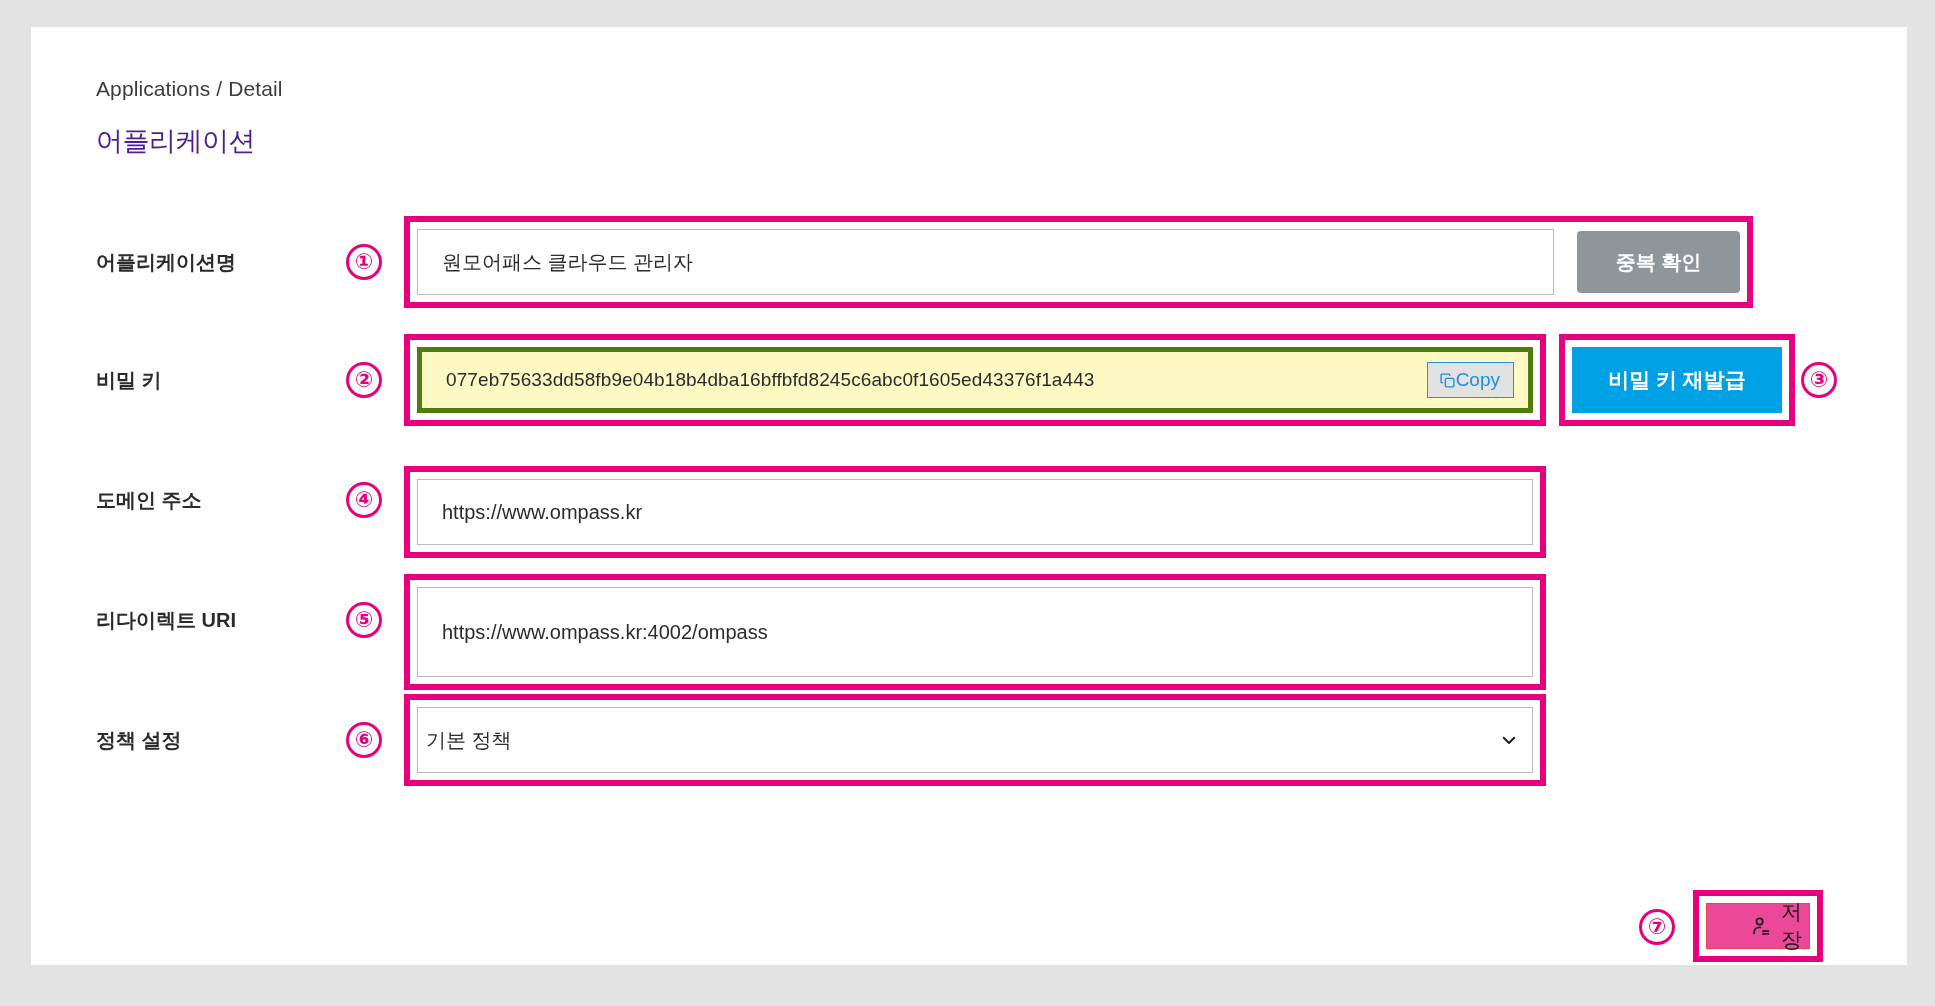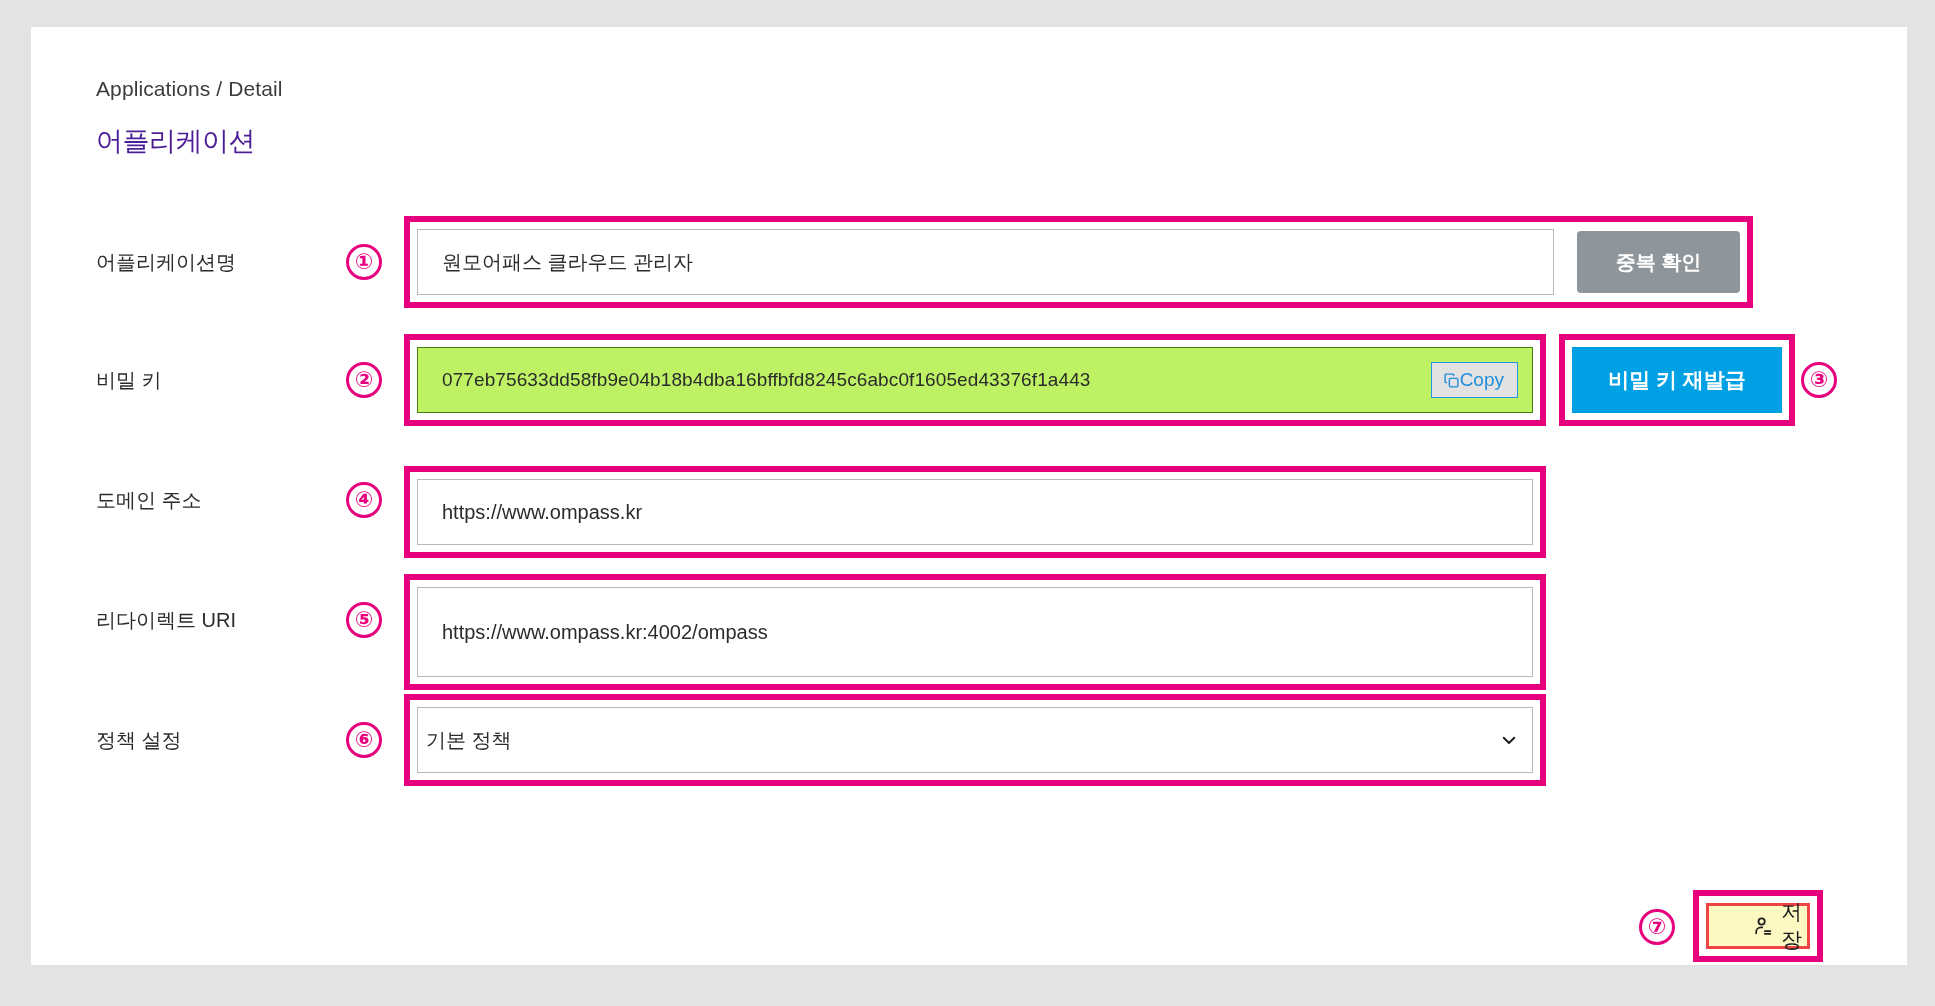--- a/index.html
+++ b/index.html
@@ -25,21 +25,21 @@
   .page-title {
     position: absolute; left: 65px; top: 96px;
     font-size: 27px; color: #4c1d95; font-weight: 400; letter-spacing: -.5px;
   }
 
   
   .row { position: absolute; left: 0; width: 100%; height: 100px; }
   .row-label {
     position: absolute; left: 65px; top: 50%;
     transform: translateY(-50%);
-    font-size: 20px; color: #2b2b2b; white-space: nowrap;
+    font-size: 20px; color: #2b2b2b; white-space: nowrap; font-weight: bold;
   }
   .marker {
     position: absolute; left: 315px; top: 50%;
     transform: translateY(-50%);
     width: 36px; height: 36px; border-radius: 50%;
     border: 3.5px solid #e6007e; color: #e6007e;
     display: flex; align-items: center; justify-content: center;
     font-size: 22px; font-weight: 600; line-height: 1;
   }
   .marker-right {
@@ -63,21 +63,21 @@
     border: 1px solid #b9b9b9;
     background: #ffffff;
     font-size: 20px; color: #2b2b2b;
     padding: 0 24px;
     display: flex; align-items: center;
     font-family: "Liberation Sans", "DejaVu Sans", sans-serif;
   }
 
   .secret-wrap {
     width: 100%; height: 100%;
-    background: #bef264; border: 1px solid #4d7c0f;
+    background: #fef9c3; border: 5px solid #4d7c0f;
     display: flex; align-items: center; justify-content: space-between;
     padding: 0 14px 0 24px;
   }
   .secret-text {
     font-size: 19px; color: #2b2b2b;
     font-family: "Liberation Sans", "DejaVu Sans", sans-serif;
     letter-spacing: .1px; white-space: nowrap; overflow: hidden;
   }
   .copy-btn {
     display: flex; align-items: center; 
@@ -109,21 +109,21 @@
     border: 1px solid #b9b9b9; background: #fff;
     font-size: 20px; color: #2b2b2b;
     padding: 0 8px;
     display: flex; align-items: center; justify-content: space-between;
     cursor: pointer;
   }
   .chev { width: 18px; height: 18px; margin-right: 6px; }
 
   .save-btn {
     width: 100%; height: 100%;
-    border: 3px solid #ef4444; background: #fef9c3;
+    border: 1px solid #ef4444; background: #ec4899;
     color: #1c1c1c; font-size: 21px; cursor: pointer;
     display: flex; align-items: center; justify-content: center; gap: 2px;
     font-family: "Liberation Sans", "DejaVu Sans", sans-serif;
     padding-left: 43px;
   }
   .save-icon { width: 22px; height: 22px; flex: 0 0 auto; }
 </style>
 </head>
 <body>
 

